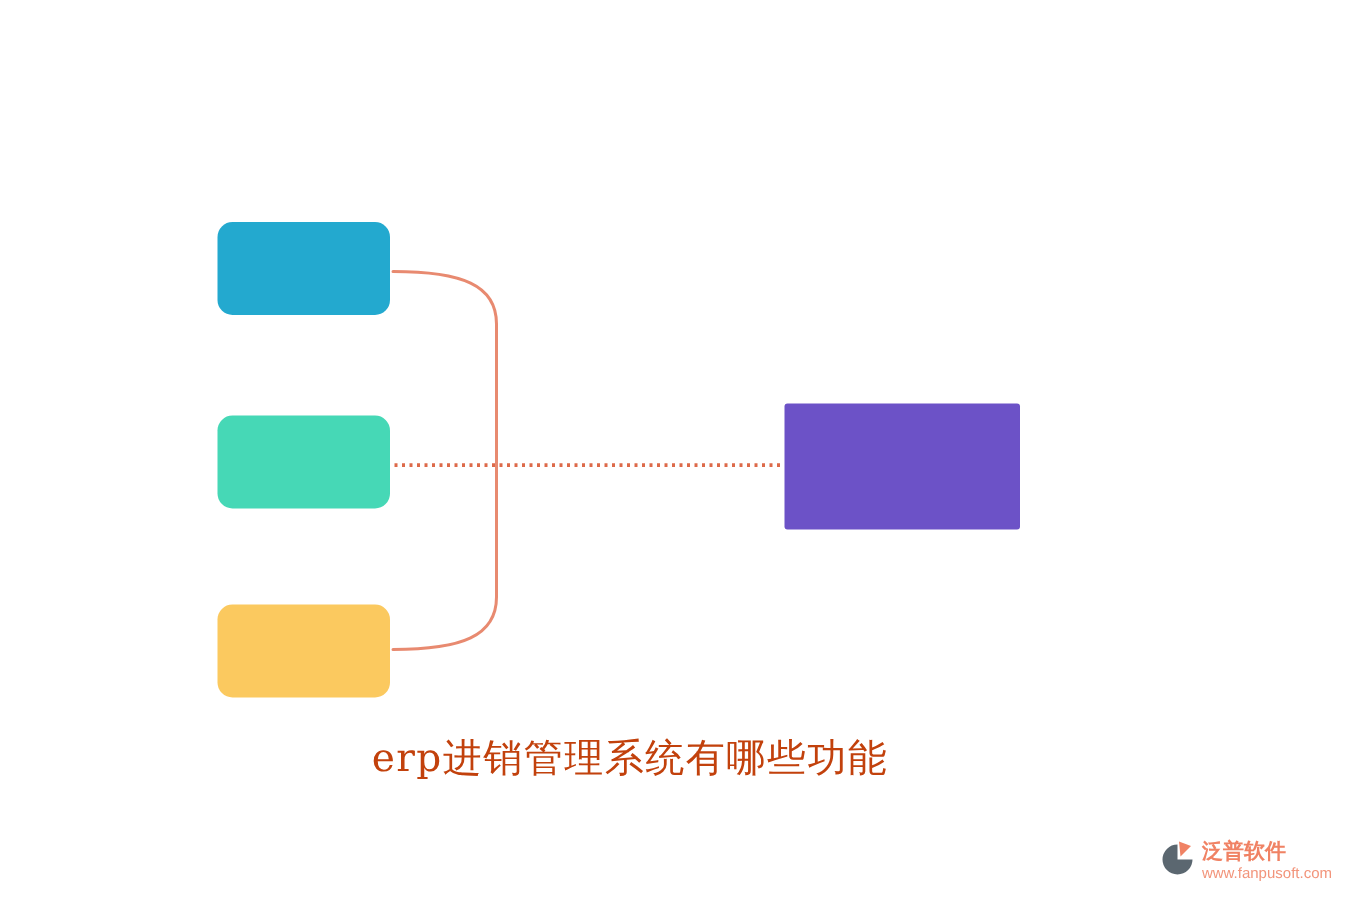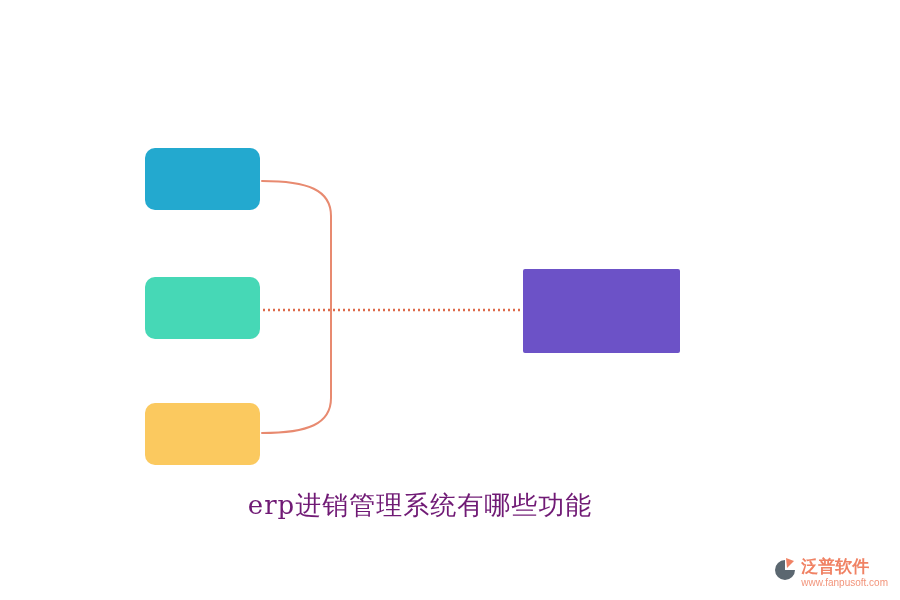--- a/index.html
+++ b/index.html
@@ -54,21 +54,21 @@
     display: flex;
     align-items: flex-start;
     gap: 5px;
   }
   .brand-text {
     display: flex;
     flex-direction: column;
     line-height: 1.15;
   }
   .brand-name {
-    font-size: 17px;
+    font-size: 14px;
     font-weight: bold;
     font-family: "DejaVu Serif", "Liberation Serif", serif;
   }
   .brand-url {
     font-size: 10px;
     opacity: 0.85;
   }
 </style>
 </head>
 <body>
@@ -81,21 +81,21 @@
   </svg>
 
   <div class="node-box top" style="background: rgb(35, 169, 207);"></div>
 
   <div class="node-box middle" style="background: rgb(70, 216, 182);"></div>
 
   <div class="node-box bottom" style="background: rgb(251, 201, 95);"></div>
 
   <div class="node-box right-rect" style="background: rgb(108, 82, 199);"></div>
 
-  <div class="diagram-title" style="color: #701a75;">erp进销管理系统有哪些功能</div>
+  <div class="diagram-title" style="color: #c2410c;">erp进销管理系统有哪些功能</div>
 
   <div class="brand">
     <svg width="22" height="26" viewBox="0 0 22 26" xmlns="http://www.w3.org/2000/svg">
       <path d="M 11 3 A 10 10 0 1 0 21 13 L 11 13 Z" style="fill: rgb(91, 103, 112);"></path>
       <path d="M 12 1 L 20 4 L 13 11 Z" style="fill: rgb(240, 130, 100);"></path>
     </svg>
     <div class="brand-text">
       <span class="brand-name" style="color: rgb(240, 130, 100);">泛普软件</span>
       <span class="brand-url" style="color: rgb(240, 130, 100);">www.fanpusoft.com</span>
     </div>

